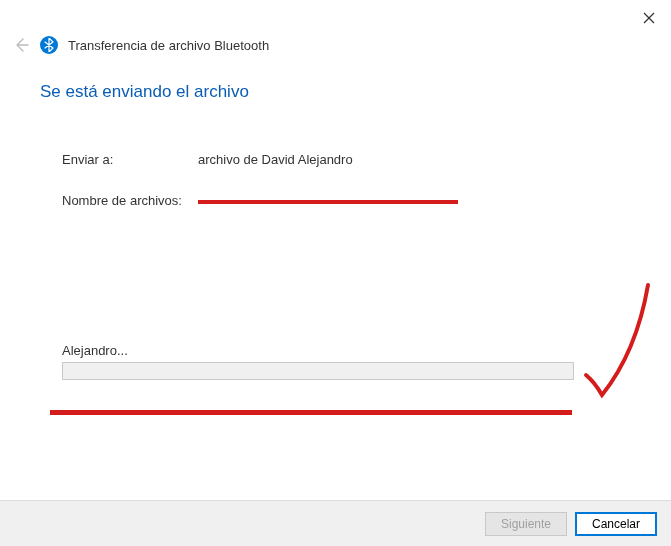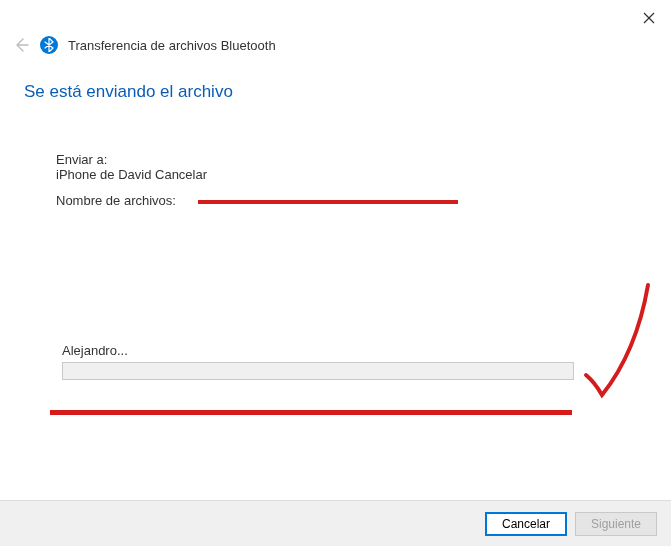--- a/index.html
+++ b/index.html
@@ -60,32 +60,31 @@
       width: 10px;
       height: 14px;
     }
     .window-title {
       font-size: 13px;
       color: #333;
     }
     .main-heading {
       position: absolute;
       top: 82px;
-      left: 24px;
+      left: 40px;
       font-size: 17px;
       font-weight: 400;
       color: #0a5db5;
     }
     .label-row {
       position: absolute;
-      left: 56px;
+      left: 62px;
       display: flex;
       font-size: 13px;
       color: #333;
-      flex-direction: column;
     }
     .label-row .label {
       width: 136px;
     }
     .row-sendto {
       top: 152px;
     }
     .row-filename {
       top: 193px;
     }
@@ -179,43 +178,43 @@
   <div class="back-arrow">
     <svg width="16" height="16" viewBox="0 0 16 16">
       <path d="M10 2 L4 8 L10 14 M4 8 L15 8" stroke="#bdbdbd" stroke-width="1.4" fill="none" stroke-linecap="round" stroke-linejoin="round"></path>
     </svg>
   </div>
   <div class="bt-icon">
     <svg viewBox="0 0 10 14">
       <path d="M5 0 L5 14 L9 10 L1 4 M5 0 L9 4 L1 10" stroke="#fff" stroke-width="1.2" fill="none" stroke-linejoin="round" stroke-linecap="round"></path>
     </svg>
   </div>
-  <span class="window-title">Transferencia de archivos Bluetooth</span>
+  <span class="window-title">Transferencia de archivo Bluetooth</span>
 </div>
 
 <h1 class="main-heading">Se está enviando el archivo</h1>
 
 <div class="label-row row-sendto">
   <span class="label">Enviar a:</span>
-  <span>iPhone de David Cancelar</span>
+  <span>archivo de David Alejandro</span>
 </div>
 
 <div class="label-row row-filename">
   <span class="label">Nombre de archivos:</span>
   <span></span>
 </div>
 
 <div class="redline1"></div>
 
 <div class="status-label">Alejandro...</div>
 
 <div class="progress-bar"></div>
 
 <div class="redline2"></div>
 
 <svg class="checkmark" viewBox="0 0 80 130">
   <path d="M68 5 C 62 40, 50 80, 22 115 C 18 108, 12 100, 6 95" stroke="#d41c1c" stroke-width="4" fill="none" stroke-linecap="round"></path>
 </svg>
 
 <div class="footer">
+  <button class="btn disabled" disabled="">Siguiente</button>
   <button class="btn primary">Cancelar</button>
-  <button class="btn disabled" disabled="">Siguiente</button>
 </div>
 
 </body></html>

